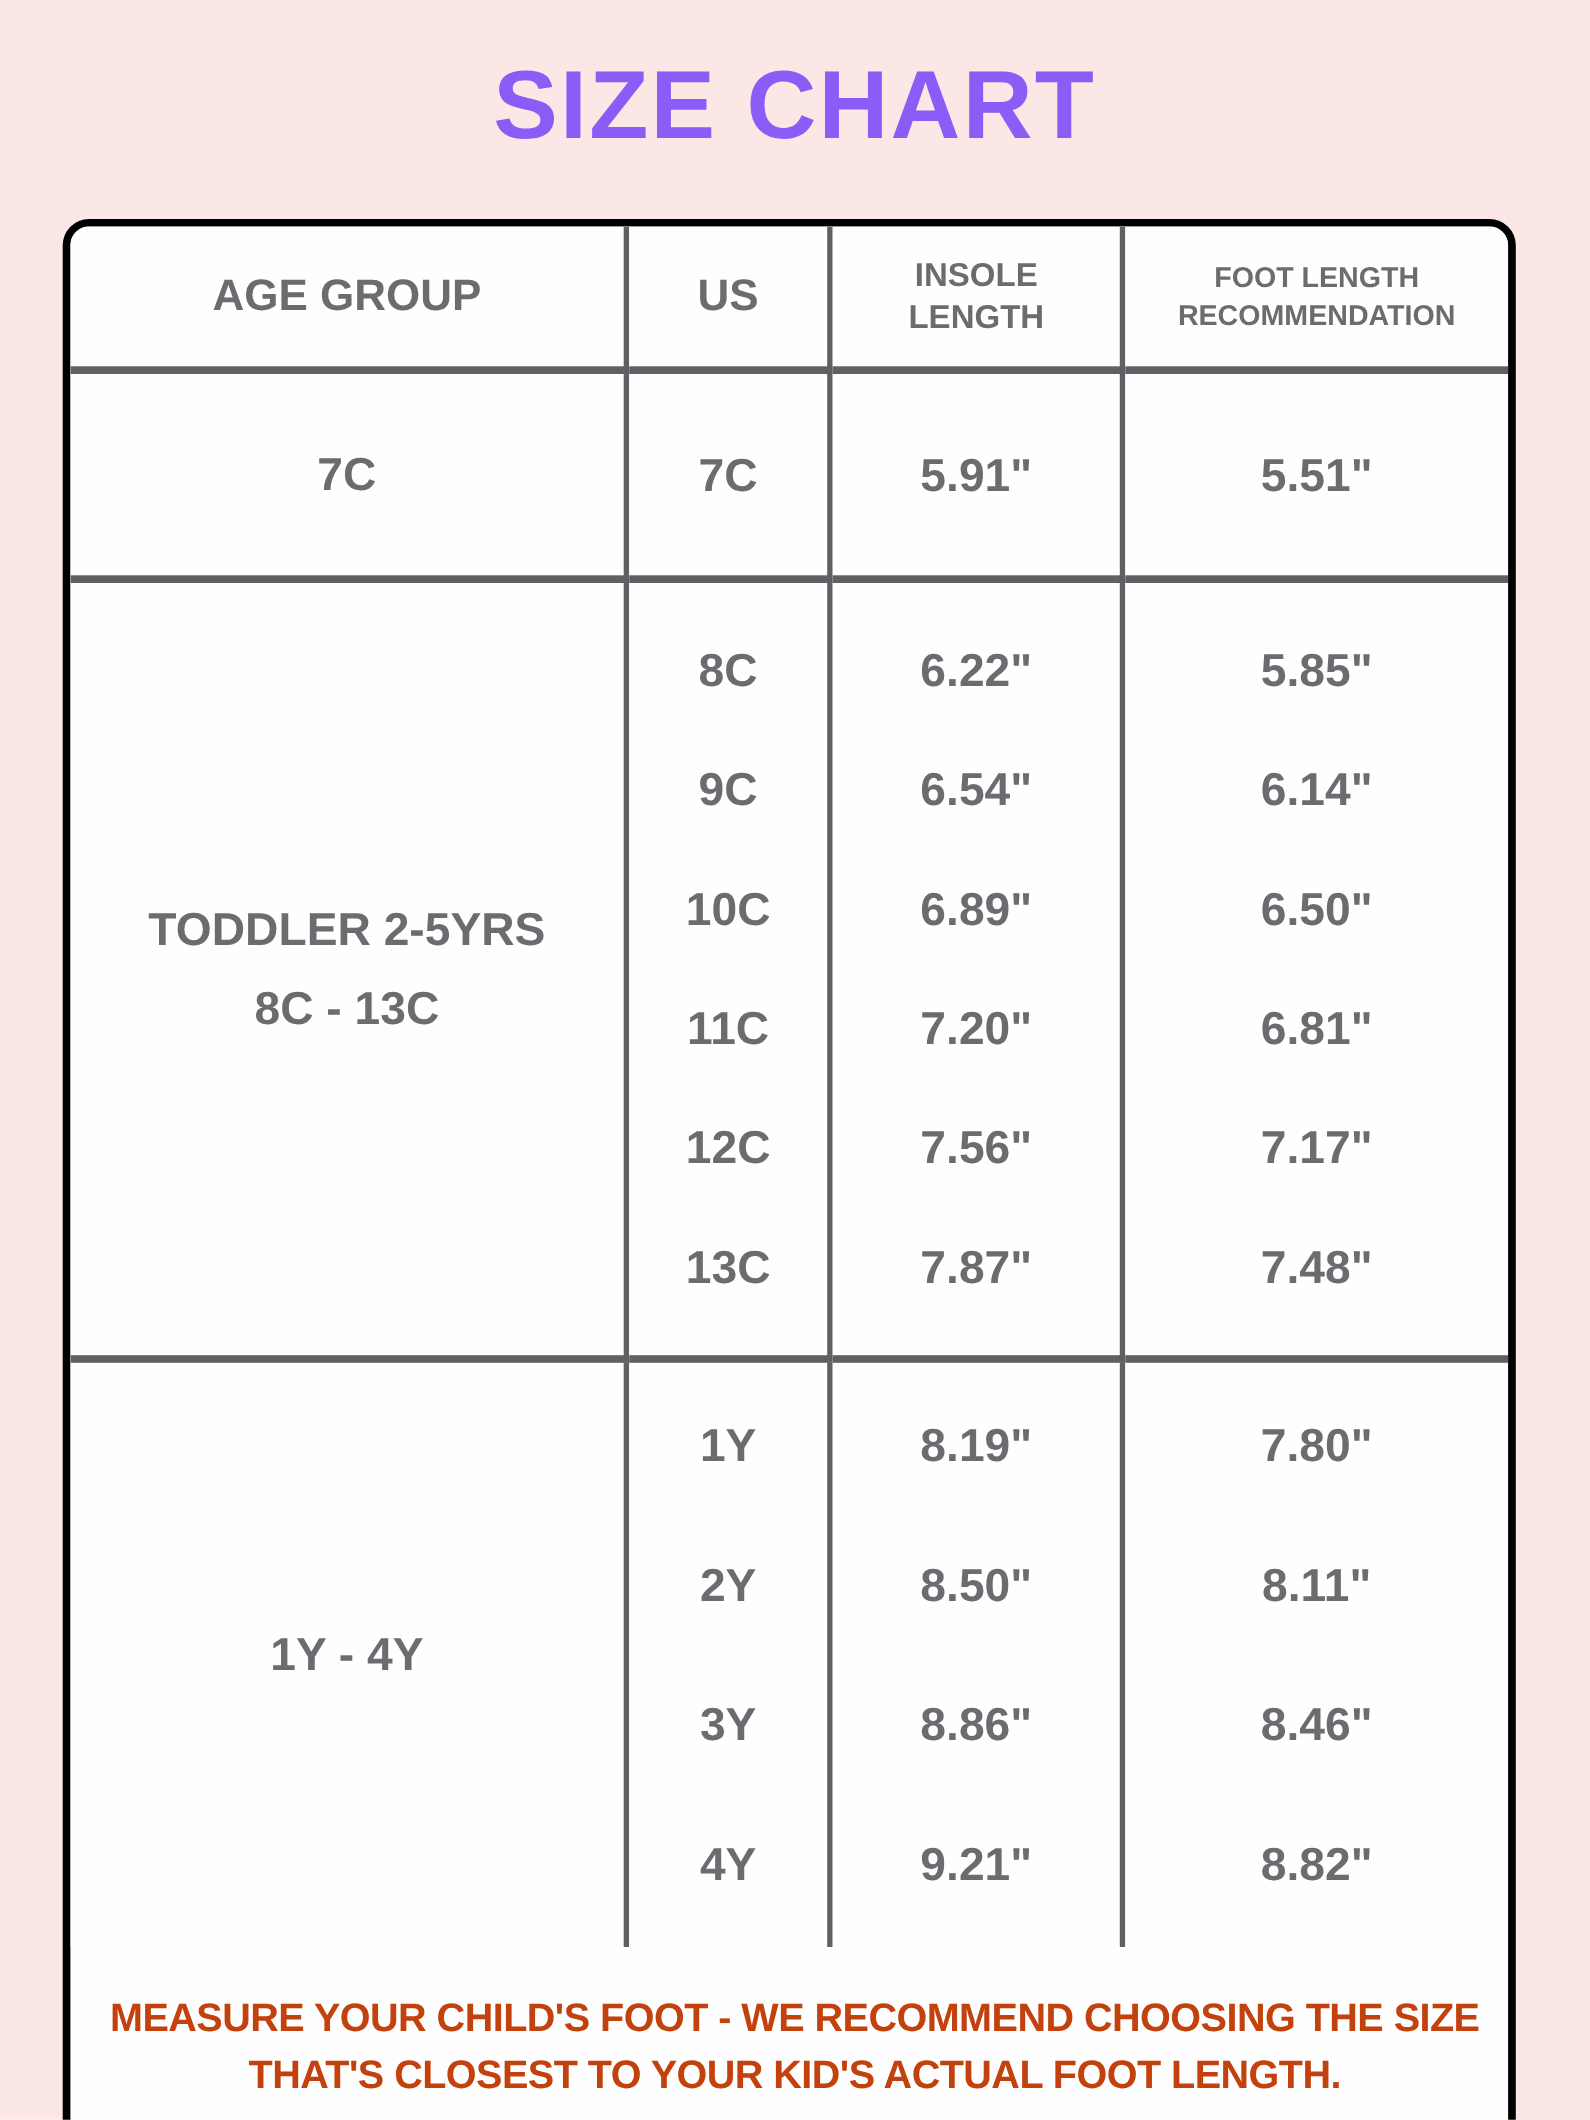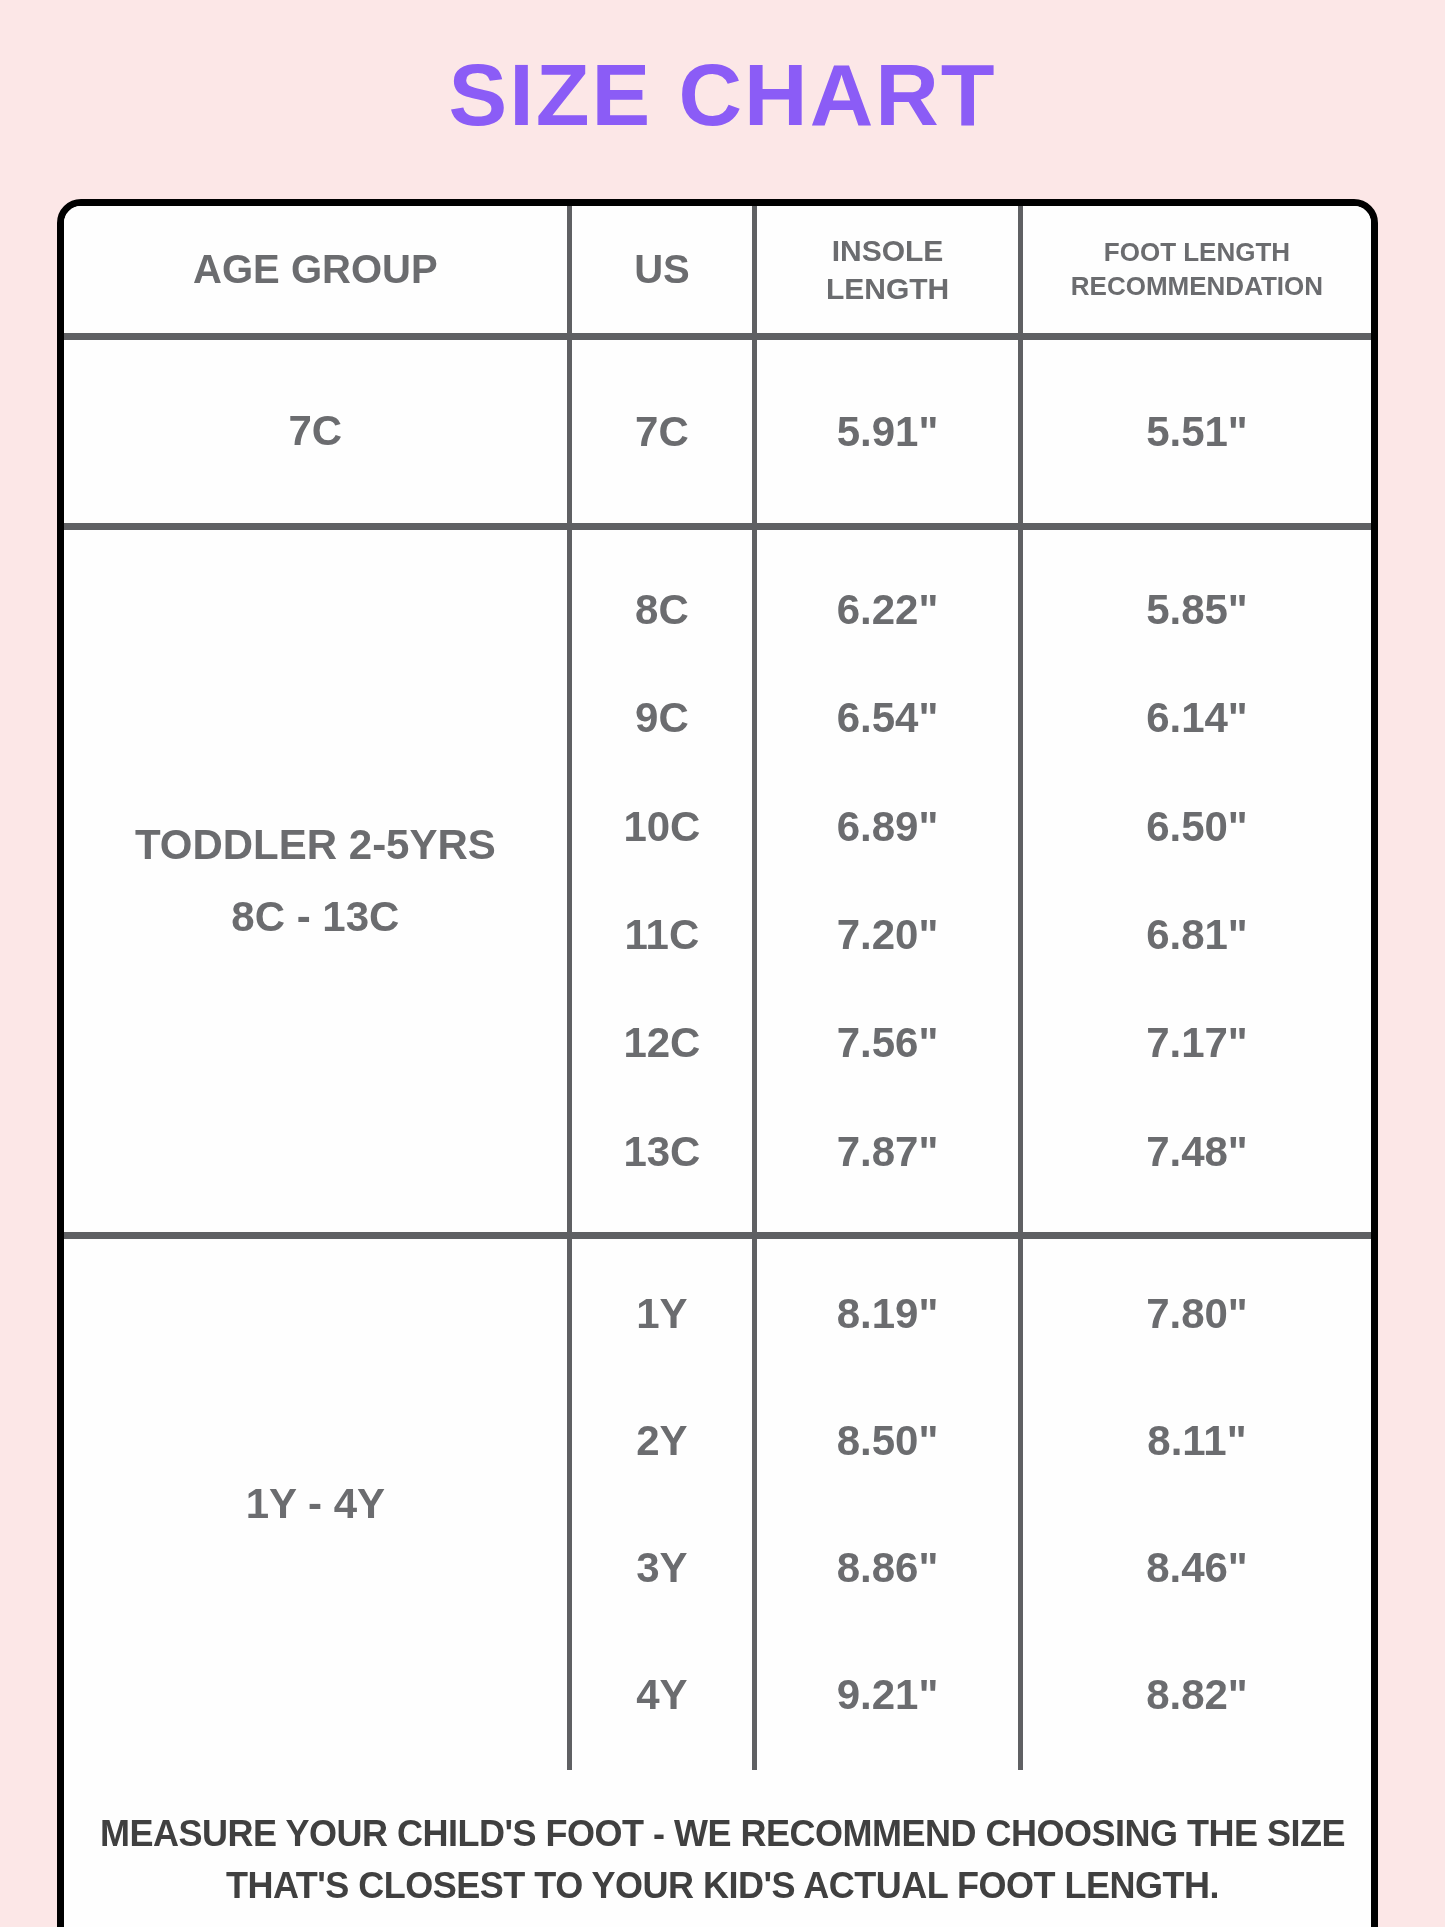--- a/index.html
+++ b/index.html
@@ -70,21 +70,21 @@
     font-weight: bold;
   }
   .footer-note {
     position: absolute;
     top: 1808px; left: 0; right: 0;
     text-align: center;
     font-size: 36px;
     font-weight: bold;
     letter-spacing: -0.5px;
     line-height: 1.45;
-    color: #404040;
+    color: #c2410c;
   }
 </style>
 </head>
 <body>
 
 <div class="page">
 
   <div class="page-title">SIZE CHART</div>
 
   <div class="size-table">

